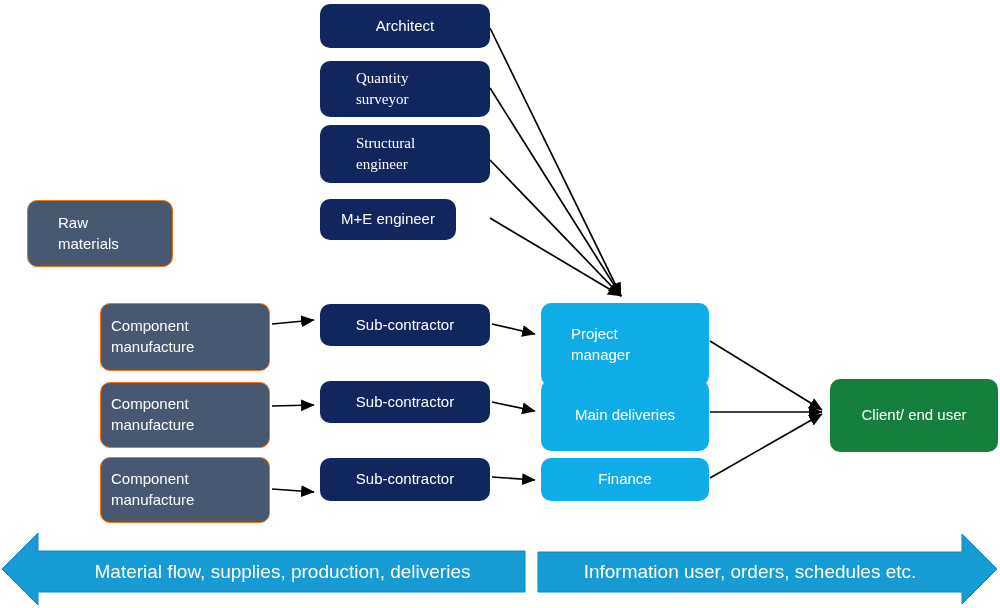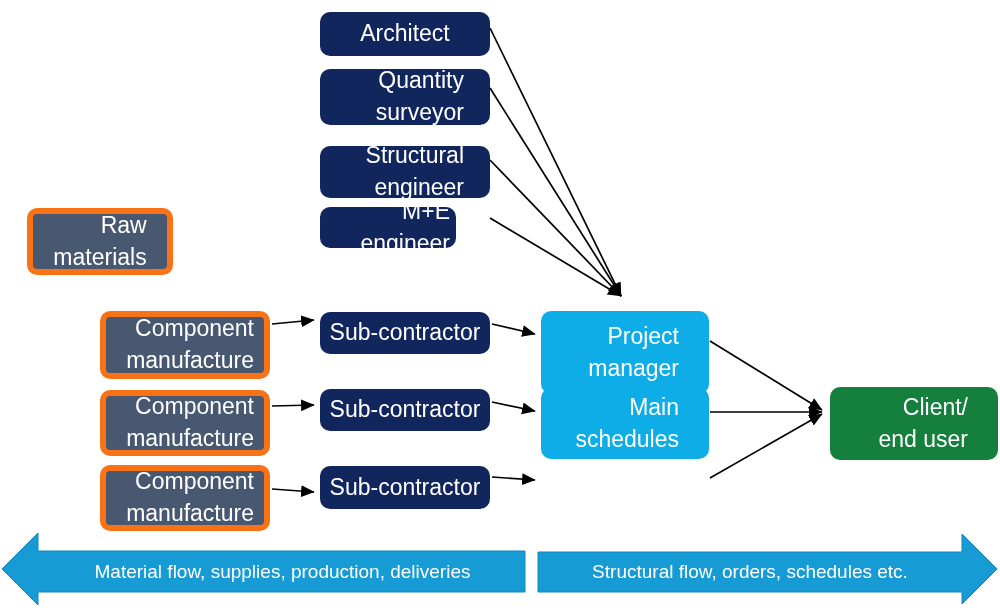--- a/index.html
+++ b/index.html
@@ -8,30 +8,30 @@
     background:#ffffff;
     font-family:"Liberation Sans", sans-serif;
     overflow:hidden;
   }
   #stage { position:relative; width:1000px; height:608px; background:#ffffff; }
   #connector-layer { position:absolute; left:0; top:0; width:1000px; height:608px; }
 
   .node {
     position:absolute; box-sizing:border-box;
     display:flex; align-items:center; justify-content:center;
-    text-align:right; color:#ffffff;
-    border-radius:10px; font-size:23px; line-height:1.38;margin-top:8px;
+    text-align:left; color:#ffffff;
+    border-radius:10px; font-size:15px; line-height:1.38;
   }
   .navy   { background:#12265e; }
-  .slate  { background:#485870; border:6px solid #f97316; }
+  .slate  { background:#485870; border:1px solid #f97316; }
   .cyan   { background:#0fade8; }
   .purple { background:#15803d; }
 
   .pad-sm     { padding:0 6px; }
-  .pad-narrow { padding:0 26px; }
+  .pad-narrow { padding:0 36px;font-family:Liberation Serif, serif; }
   .pad-mid    { padding:0 30px; }
   .pad-cm     { padding:0 10px; }
 
   .banner-label {
     position:absolute; box-sizing:border-box;
     display:flex; align-items:center; justify-content:center;
     color:#ffffff; font-size:19px; text-align:left; white-space:nowrap;
   }
 </style>
 </head>
@@ -64,34 +64,35 @@
       <line x1="492" y1="477" x2="535" y2="480" marker-end="url(#ah)"></line>
 
       <line x1="710" y1="341" x2="822" y2="410" marker-end="url(#ah)"></line>
       <line x1="710" y1="412" x2="822" y2="412" marker-end="url(#ah)"></line>
       <line x1="710" y1="478" x2="822" y2="414" marker-end="url(#ah)"></line>
     </g>
   </svg>
 
   <div class="node navy pad-sm" style="left:320px;top:4px;width:170px;height:44px">Architect</div>
   <div class="node navy pad-narrow" style="left:320px;top:61px;width:170px;height:56px">Quantity surveyor</div>
-  <div class="node navy pad-narrow" style="left:320px;top:138px;width:170px;height:52px">Structural engineer</div>
+  <div class="node navy pad-narrow" style="left:320px;top:125px;width:170px;height:58px">Structural engineer</div>
   <div class="node navy pad-sm" style="left:320px;top:199px;width:136px;height:41px">M+E engineer</div>
 
   <div class="node slate pad-mid" style="left:27px;top:200px;width:146px;height:67px">Raw materials</div>
 
   <div class="node slate pad-cm" style="left:100px;top:303px;width:170px;height:68px">Component manufacture</div>
   <div class="node slate pad-cm" style="left:100px;top:382px;width:170px;height:66px">Component manufacture</div>
   <div class="node slate pad-cm" style="left:100px;top:457px;width:170px;height:66px">Component manufacture</div>
 
   <div class="node navy pad-sm" style="left:320px;top:304px;width:170px;height:42px">Sub-contractor</div>
   <div class="node navy pad-sm" style="left:320px;top:381px;width:170px;height:42px">Sub-contractor</div>
   <div class="node navy pad-sm" style="left:320px;top:458px;width:170px;height:43px">Sub-contractor</div>
 
   <div class="node cyan pad-mid" style="left:541px;top:303px;width:168px;height:83px">Project manager</div>
-  <div class="node cyan pad-mid" style="left:541px;top:380px;width:168px;height:71px">Main schedules</div>
+  <div class="node cyan pad-mid" style="left:541px;top:380px;width:168px;height:71px">Main deliveries</div>
+  <div class="node cyan pad-sm" style="left:541px;top:458px;width:168px;height:43px">Finance</div>
 
   <div class="node purple pad-mid" style="left:830px;top:379px;width:168px;height:73px">Client/ end user</div>
 
   <div class="banner-label" style="left:40px;top:551px;width:485px;height:41px">Material flow, supplies, production, deliveries</div>
-  <div class="banner-label" style="left:538px;top:551px;width:424px;height:41px">Structural flow, orders, schedules etc.</div>
+  <div class="banner-label" style="left:538px;top:551px;width:424px;height:41px">Information user, orders, schedules etc.</div>
 
 </div>
 
 </body></html>

